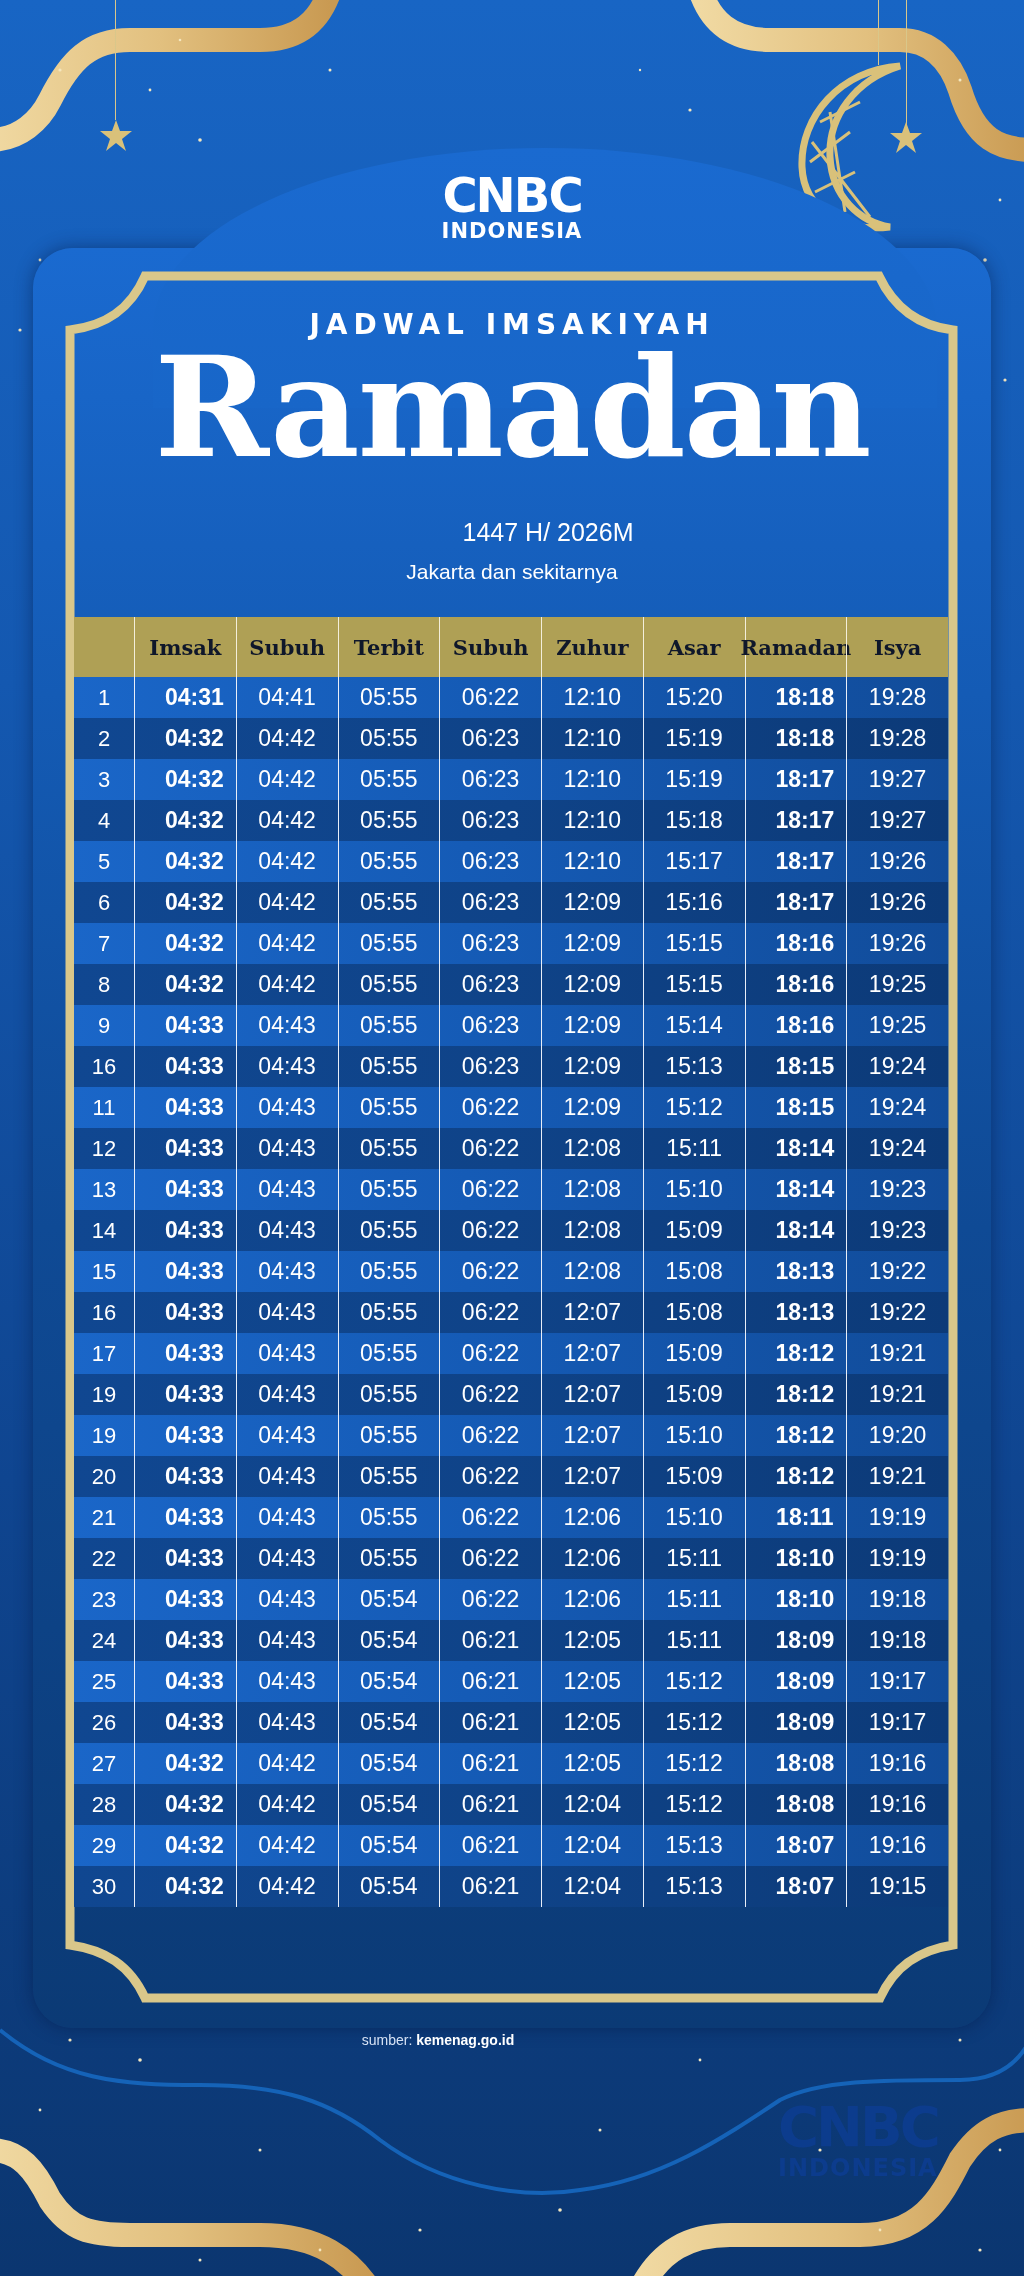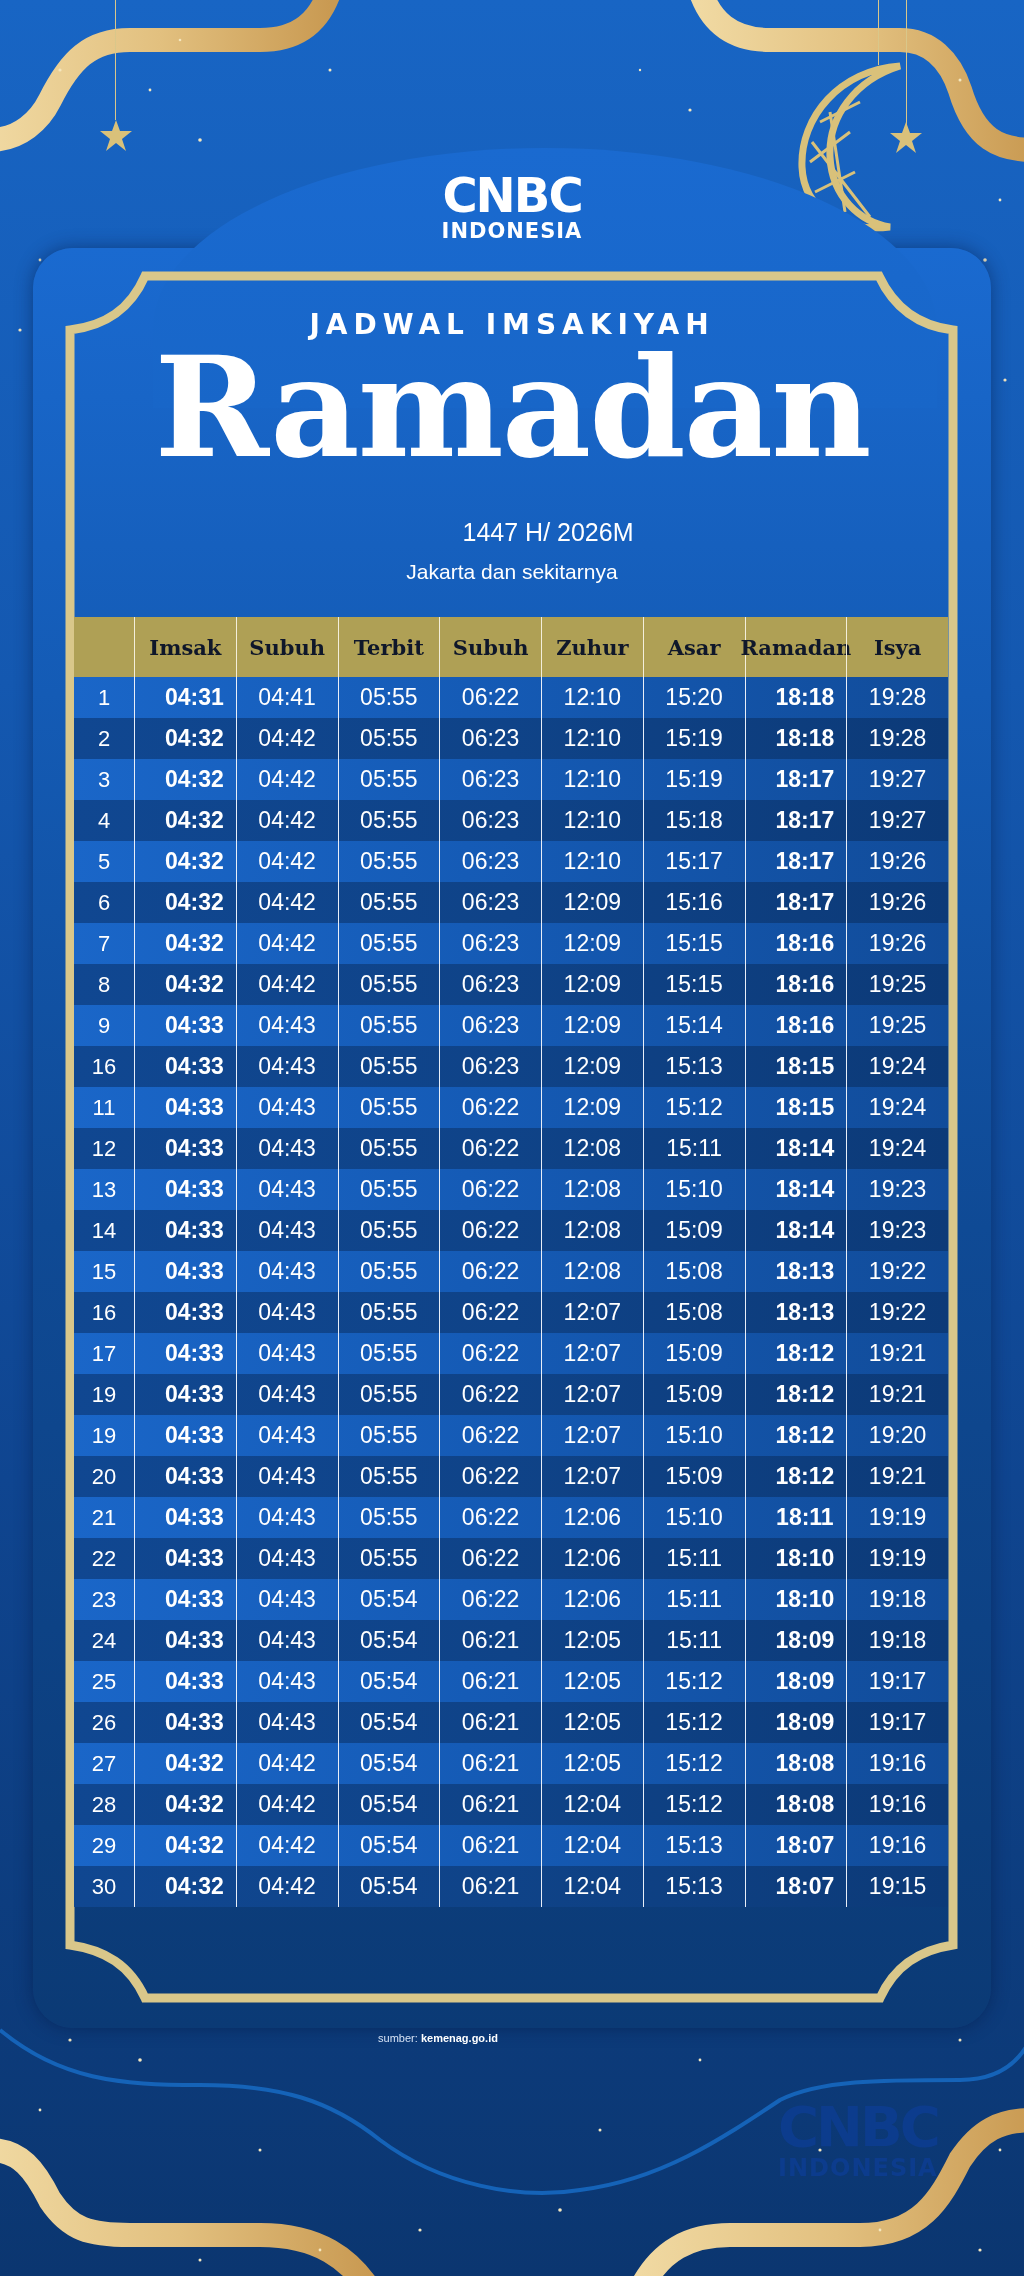--- a/index.html
+++ b/index.html
@@ -49,21 +49,21 @@
   .row { display:flex; height:41.03px; }
   .row.odd { background: linear-gradient(90deg,#1a66c8 0%,#155bb6 45%,#114c9a 100%); }
   .row.even { background: linear-gradient(90deg,#104791 0%,#0f4388 50%,#0c3a78 100%); }
   .td { display:flex; align-items:center; justify-content:center; font-size:23px;
         border-left:1.5px solid #e8eef8; box-sizing:border-box; }
   .td:first-child { border-left:none; font-size:22px; }
   .c0 { width:60px; }
   .c { width:101.75px; }
   .bold { font-weight:bold;padding-left:18px; }
 
-  .source { position:absolute; left:0; width:876px; top:2032px; text-align:center; font-size:11px; color:#d6e2f5; }
+  .source { position:absolute; left:0; width:876px; top:2032px; text-align:center; font-size:14px; color:#d6e2f5; }
   .source b { color:#fff; }
 
   .logo-ghost { position:absolute; left:778px; top:2100px; text-align:center; color:#0d3d90; opacity:0.9; }
   .logo-ghost .m { font-family:"DejaVu Sans",sans-serif; font-weight:bold; font-size:56px; letter-spacing:-3px; line-height:54px; }
   .logo-ghost .s { font-family:"DejaVu Sans",sans-serif; font-weight:bold; font-size:24px; letter-spacing:1px; }
 </style>
 </head>
 <body>
 
 <svg class="bg-svg" width="1024" height="2276">

